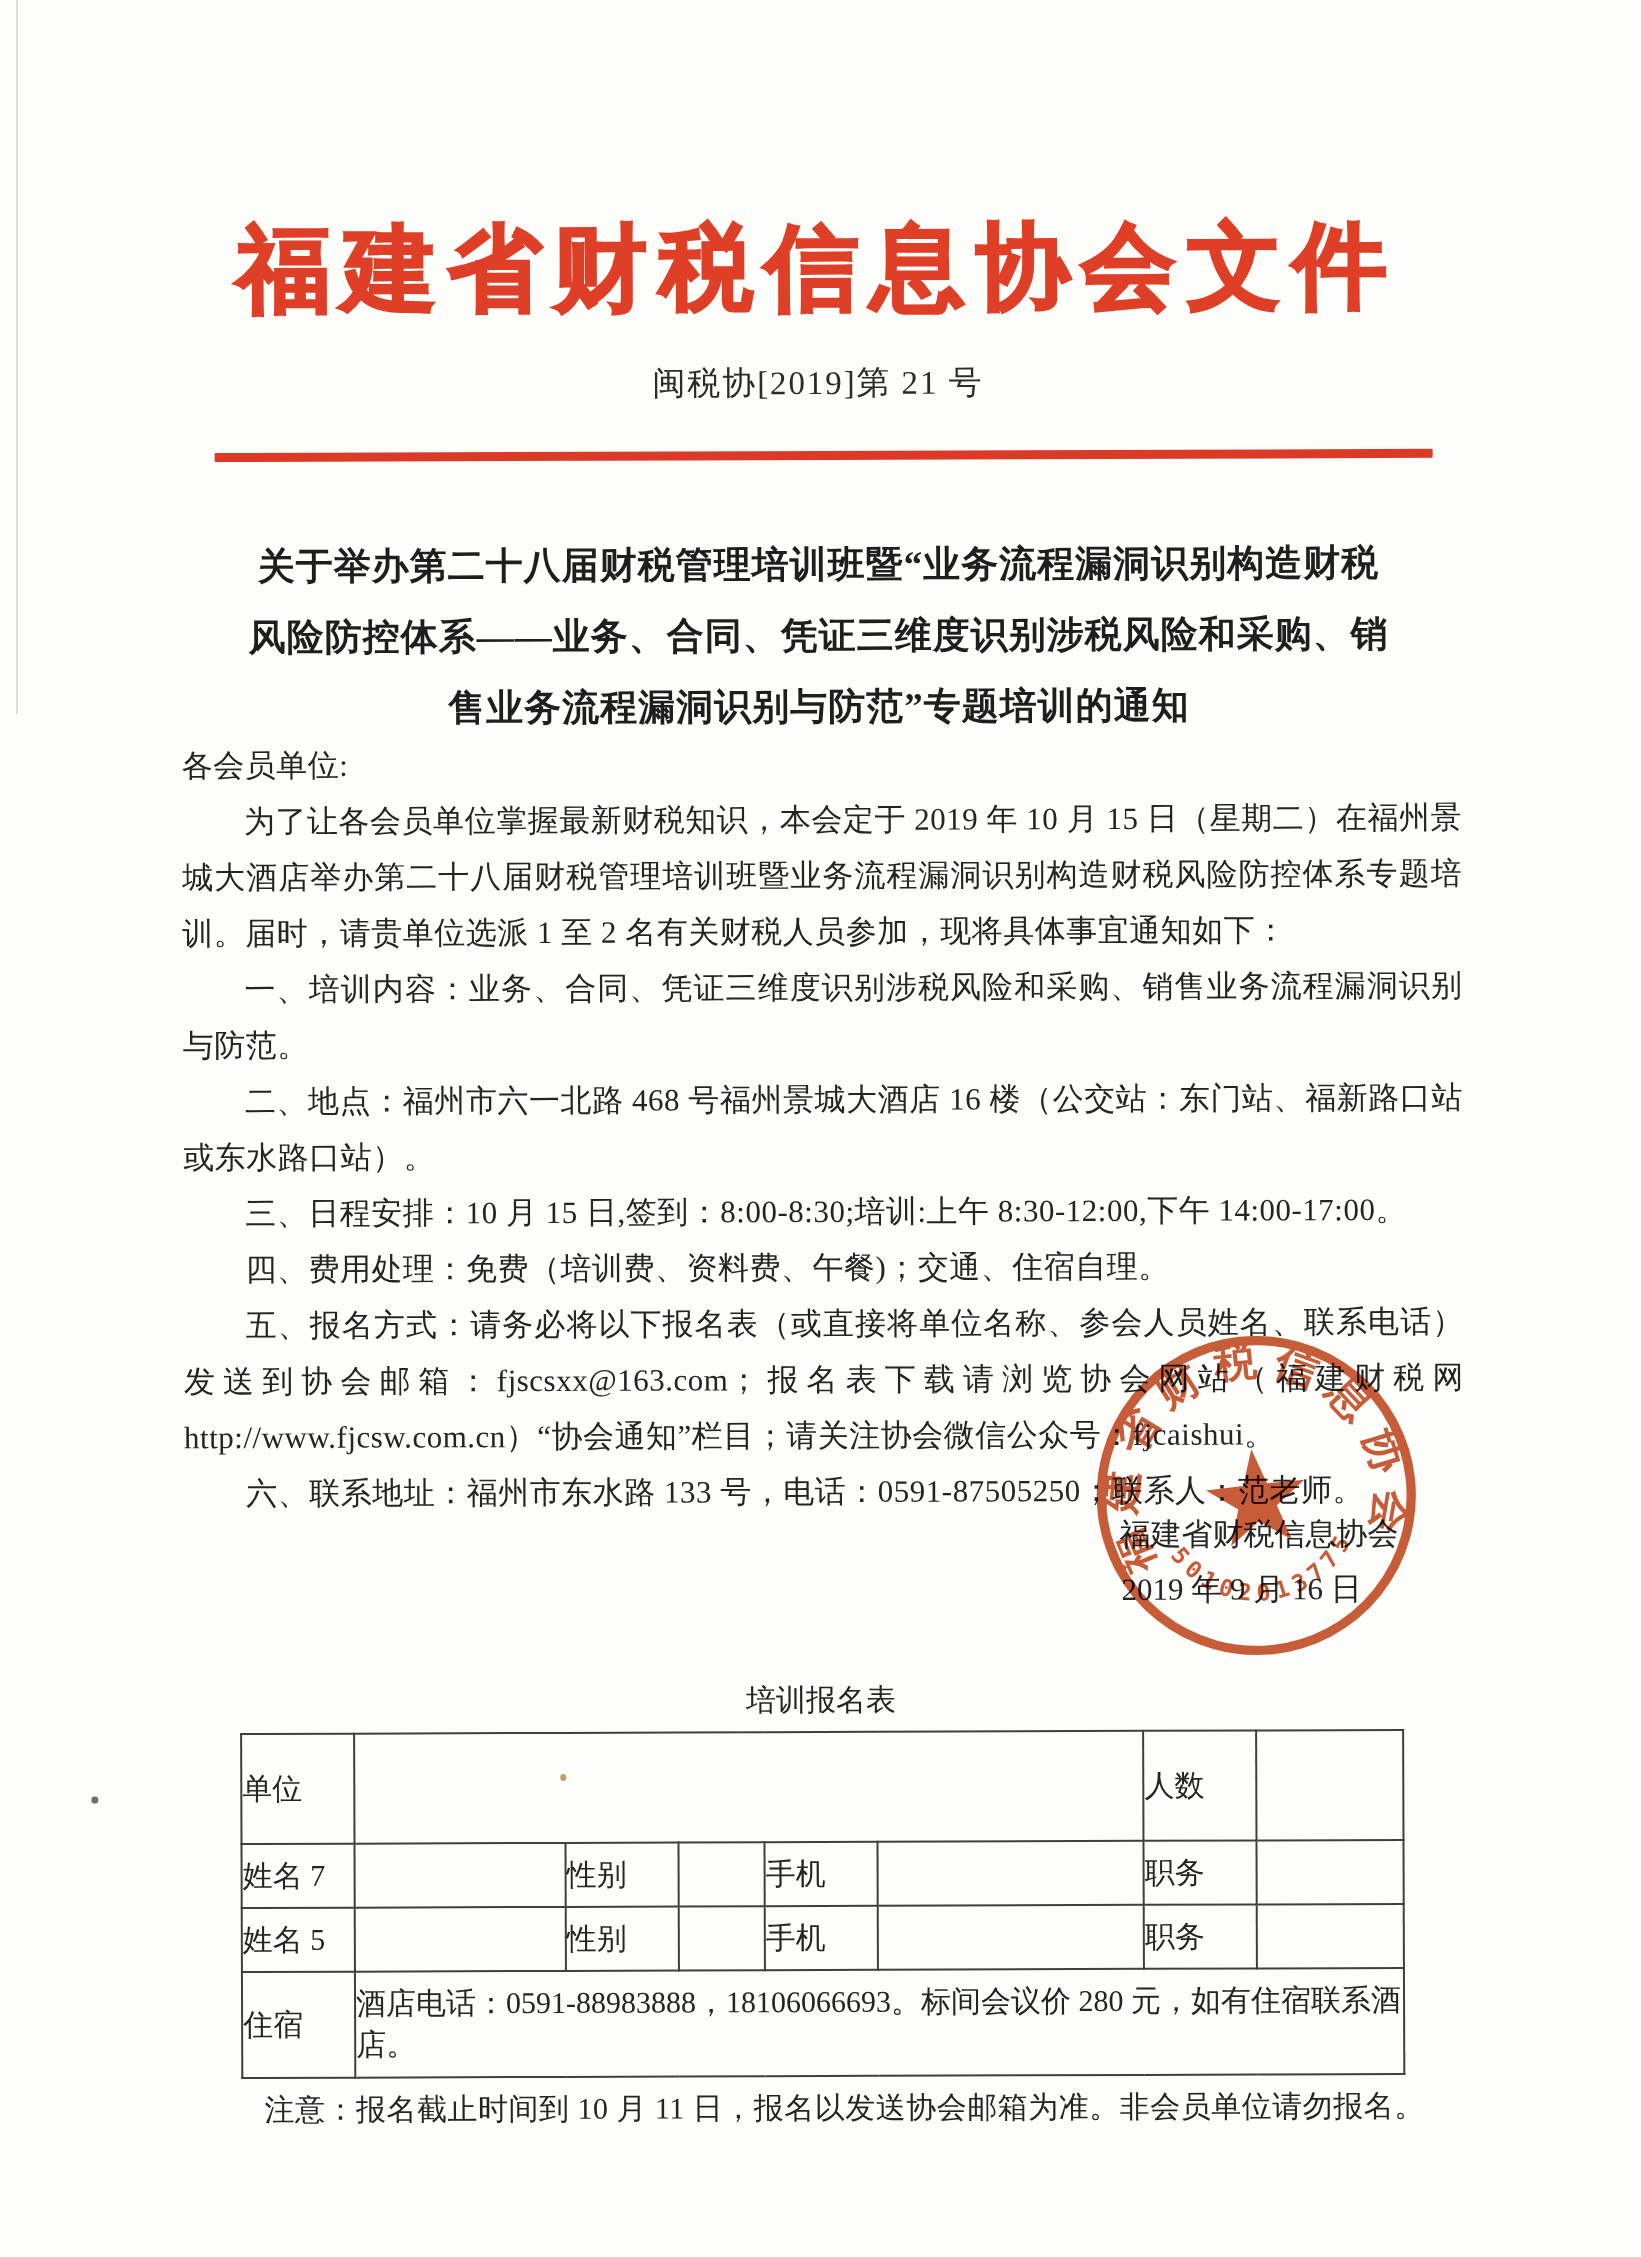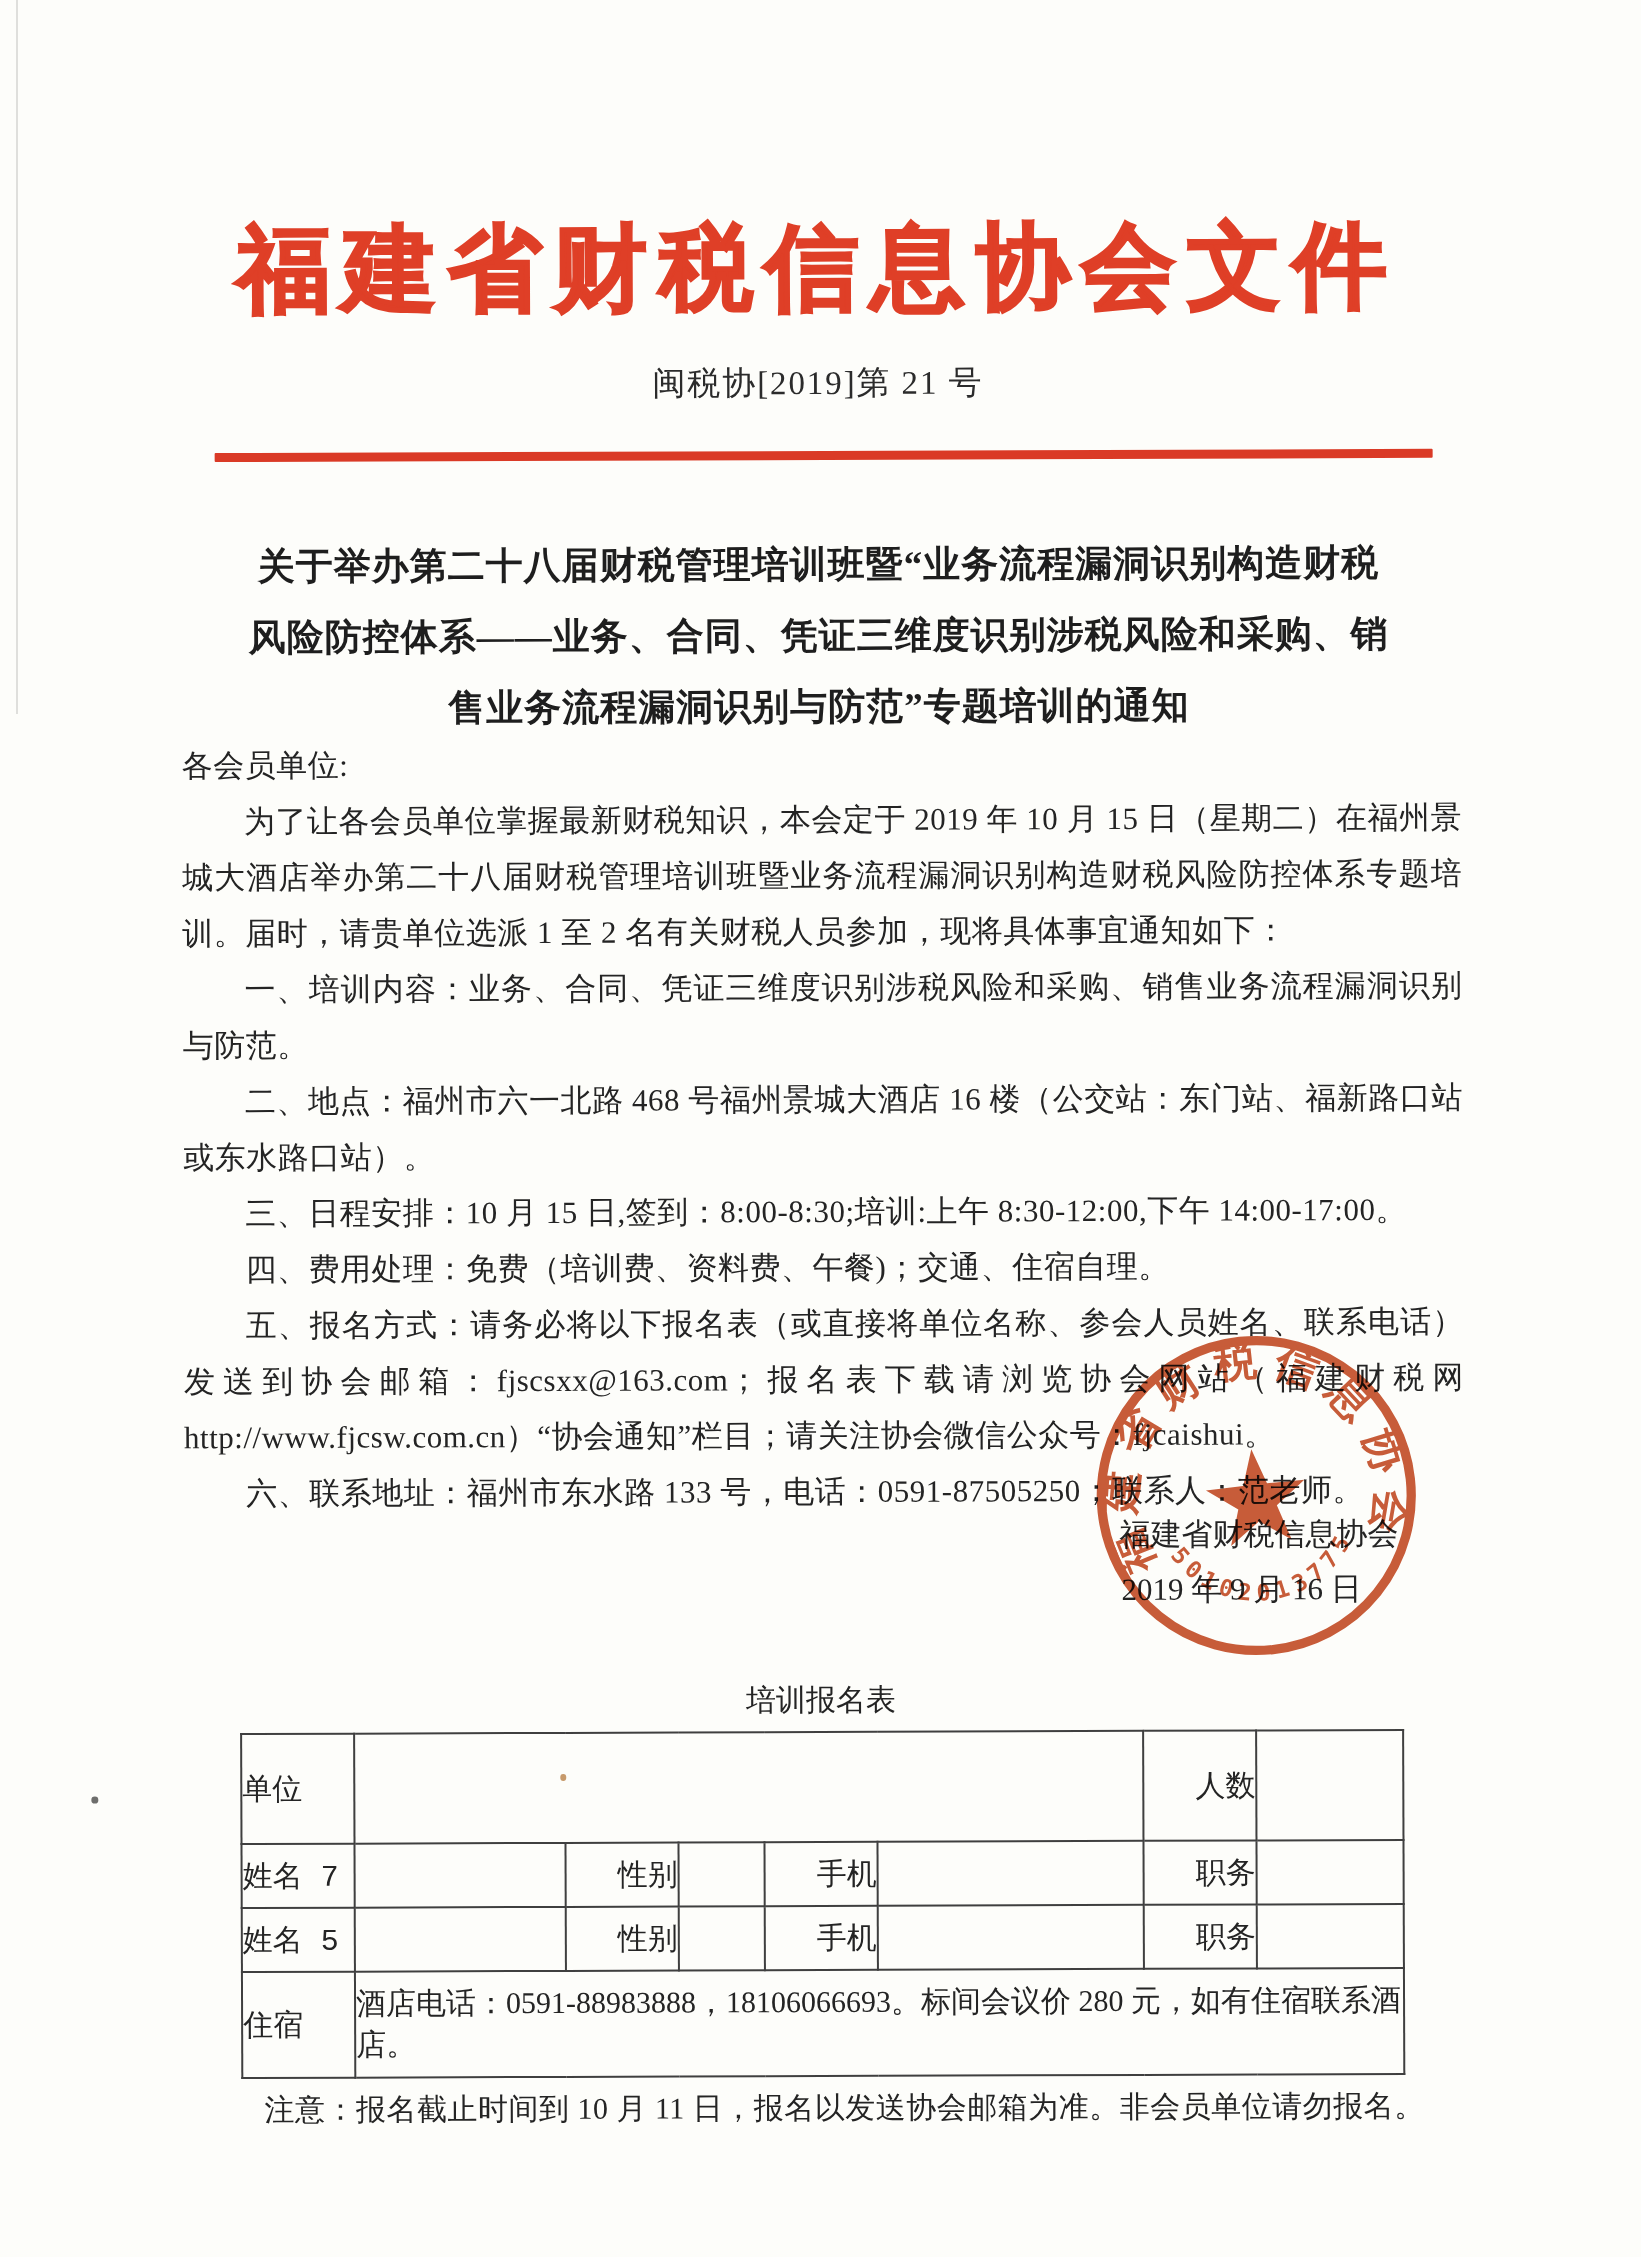--- a/index.html
+++ b/index.html
@@ -55,22 +55,22 @@
     position:absolute; top:1680px; left:238px; width:1162px;
     text-align:center; font-size:30px; color:#242424;
   }
   table.signup{
     position:absolute; top:1731px; left:238px; width:1162px;
     border-collapse:collapse; table-layout:fixed;
     font-size:30px; color:#242424;
     border:2.9px solid #3a3a3a;
   }
   table.signup td{ border:2.4px solid #3f3f3f; padding:0; vertical-align:middle; }
-  td.lbl{ padding-left:13.5px;font-family:Liberation Mono, monospace; }
-  td.ctr{ text-align:right; }
+  td.lbl{ padding-left:13.5px; }
+  td.ctr{ text-align:left; }
   td.lodging-val{ padding-left:25px; }
   tr.r-unit{ height:110px; } tr.r-name{ height:64px; } tr.r-lodging{ height:106px; }
 
   .note-line{
     position:absolute; top:2088px; left:261px;
     font-size:30px; letter-spacing:0.5px; color:#242424;
   }
 
   .edge-line{ position:absolute; left:16.4px; top:0; width:1.9px; height:714px; background:#c6c6c2; opacity:.55; }
   .speck-dark{ position:absolute; left:89px; top:1794px; width:6.8px; height:6.8px; border-radius:50%; background:#4a4a48; opacity:.8; }

